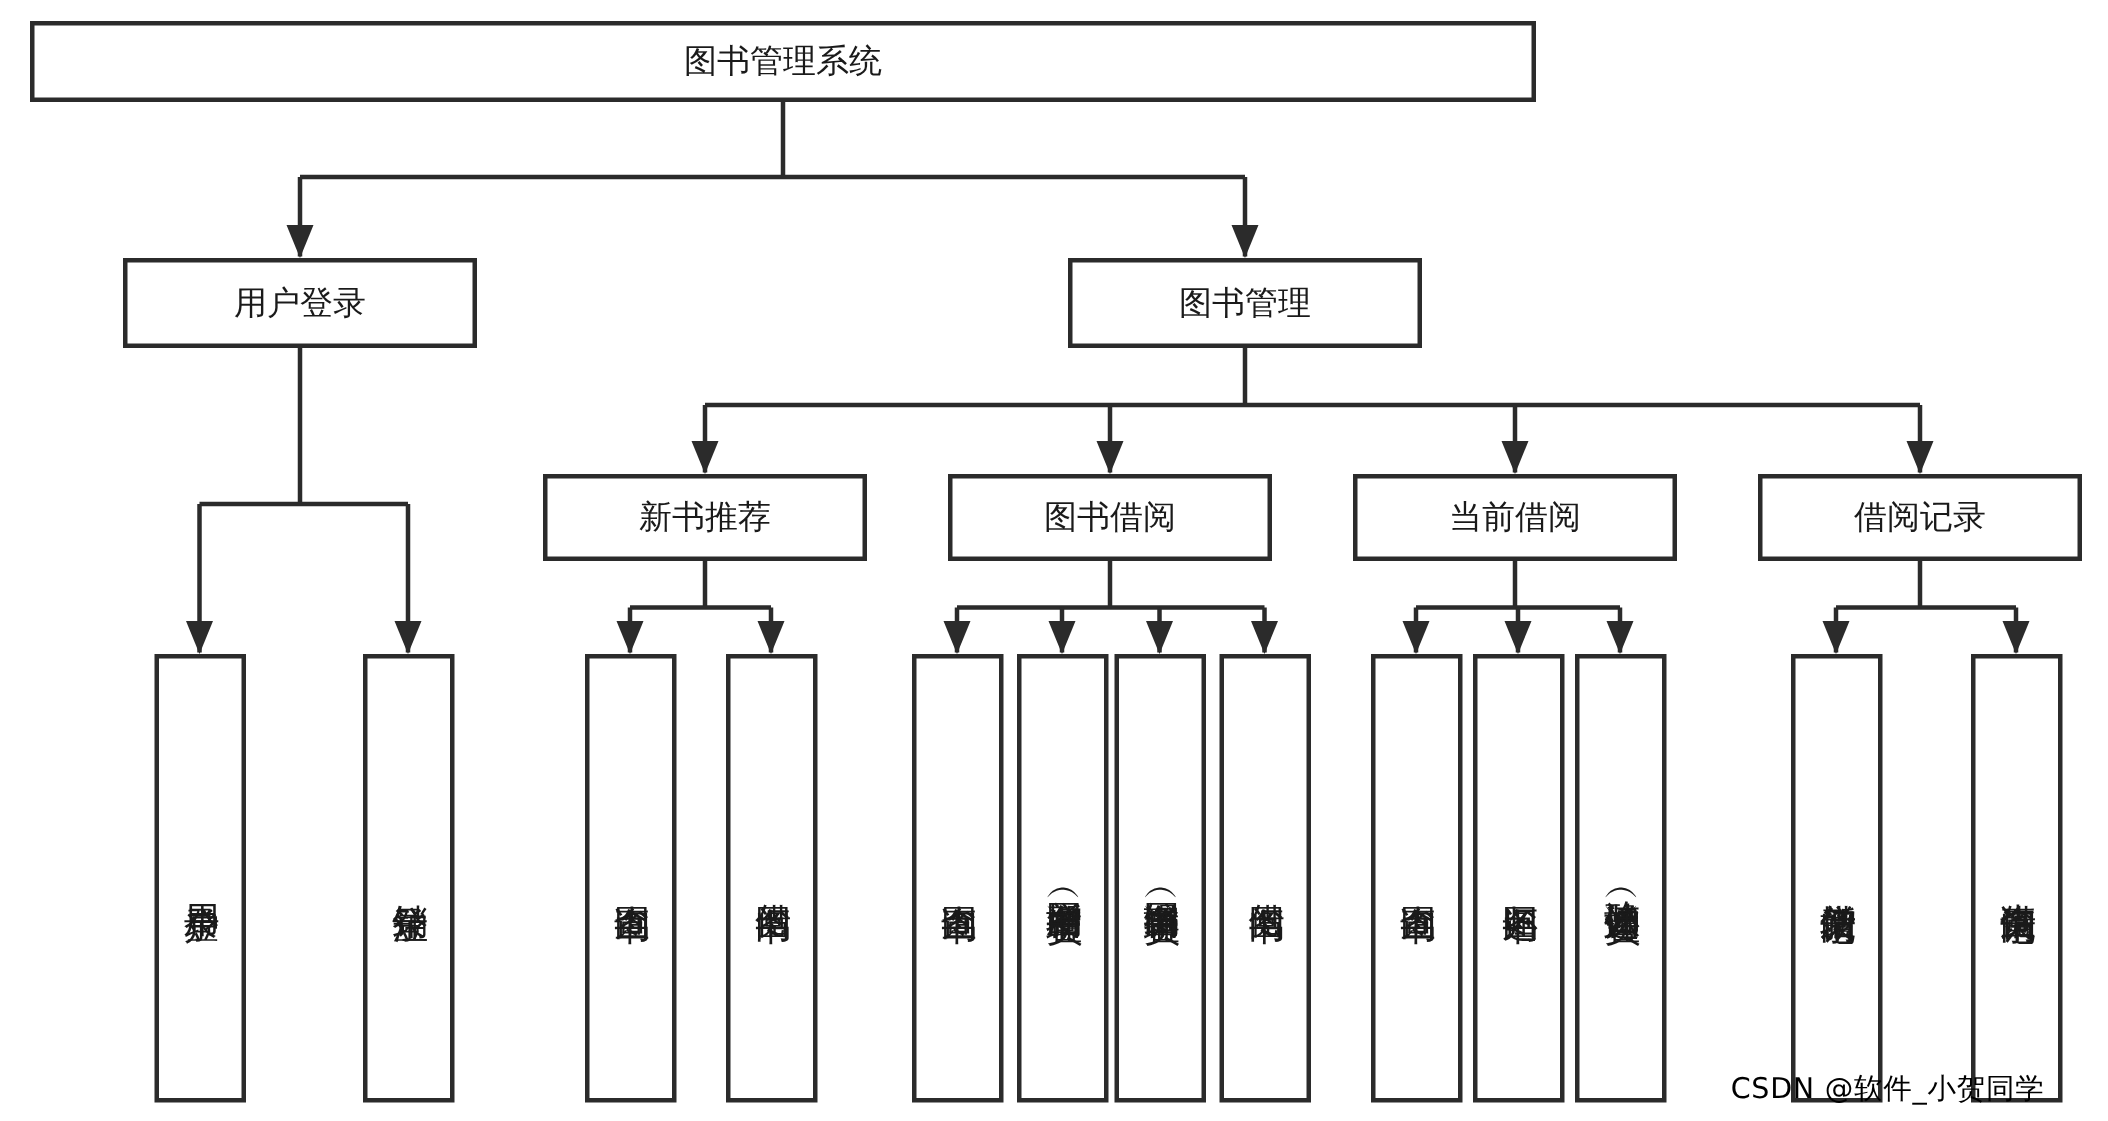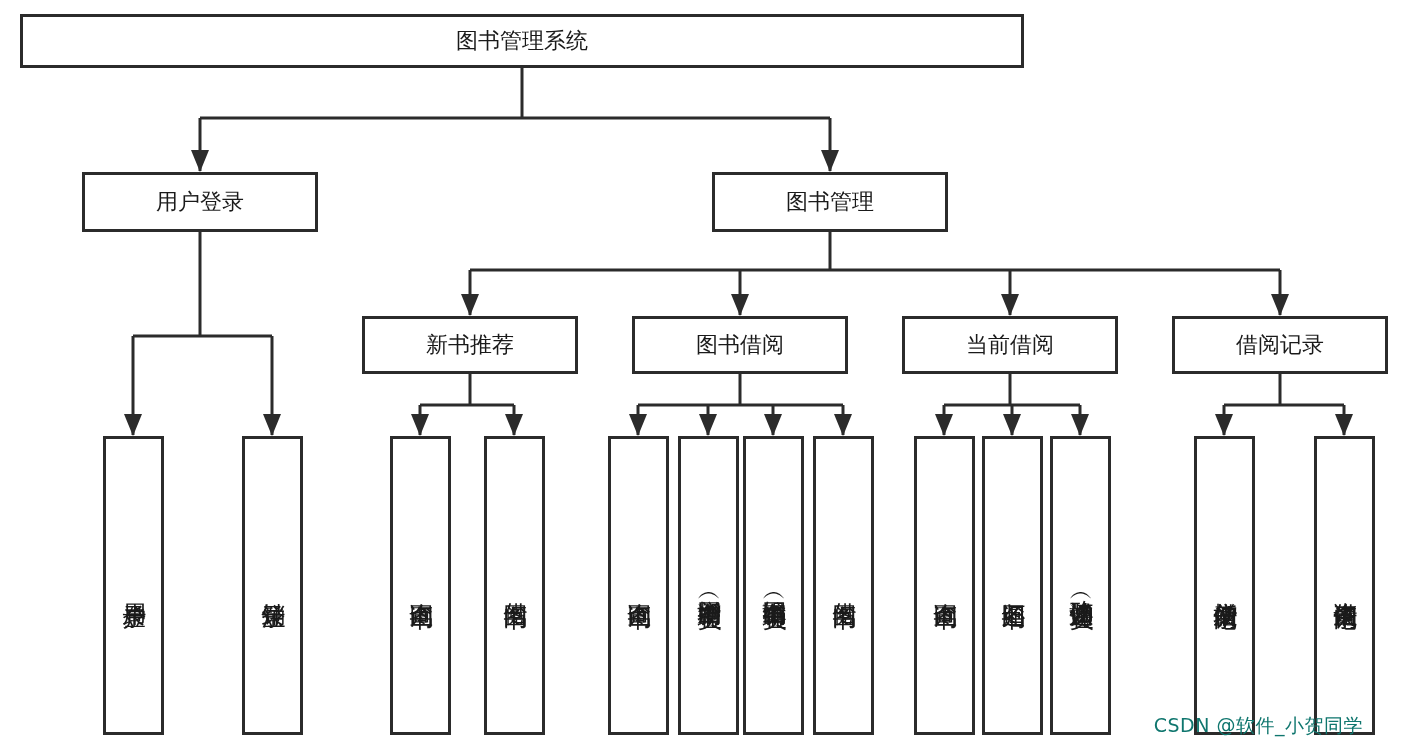--- a/index.html
+++ b/index.html
@@ -67,21 +67,21 @@
     display: flex;
     align-items: center;
     justify-content: center;
   }
   .watermark {
     position: absolute;
     right: 14px;
     bottom: 8px;
     font-family: "DejaVu Sans", "Liberation Sans", sans-serif;
     font-size: 19px;
-    color: #0f766e;
+    color: #000000;
     white-space: nowrap;
     letter-spacing: 0.5px;
   }
 </style>
 </head>
 <body>
 
 <div id="diagram-root">
 
   <svg class="canvas" viewBox="0 0 1405 747" xmlns="http://www.w3.org/2000/svg">

